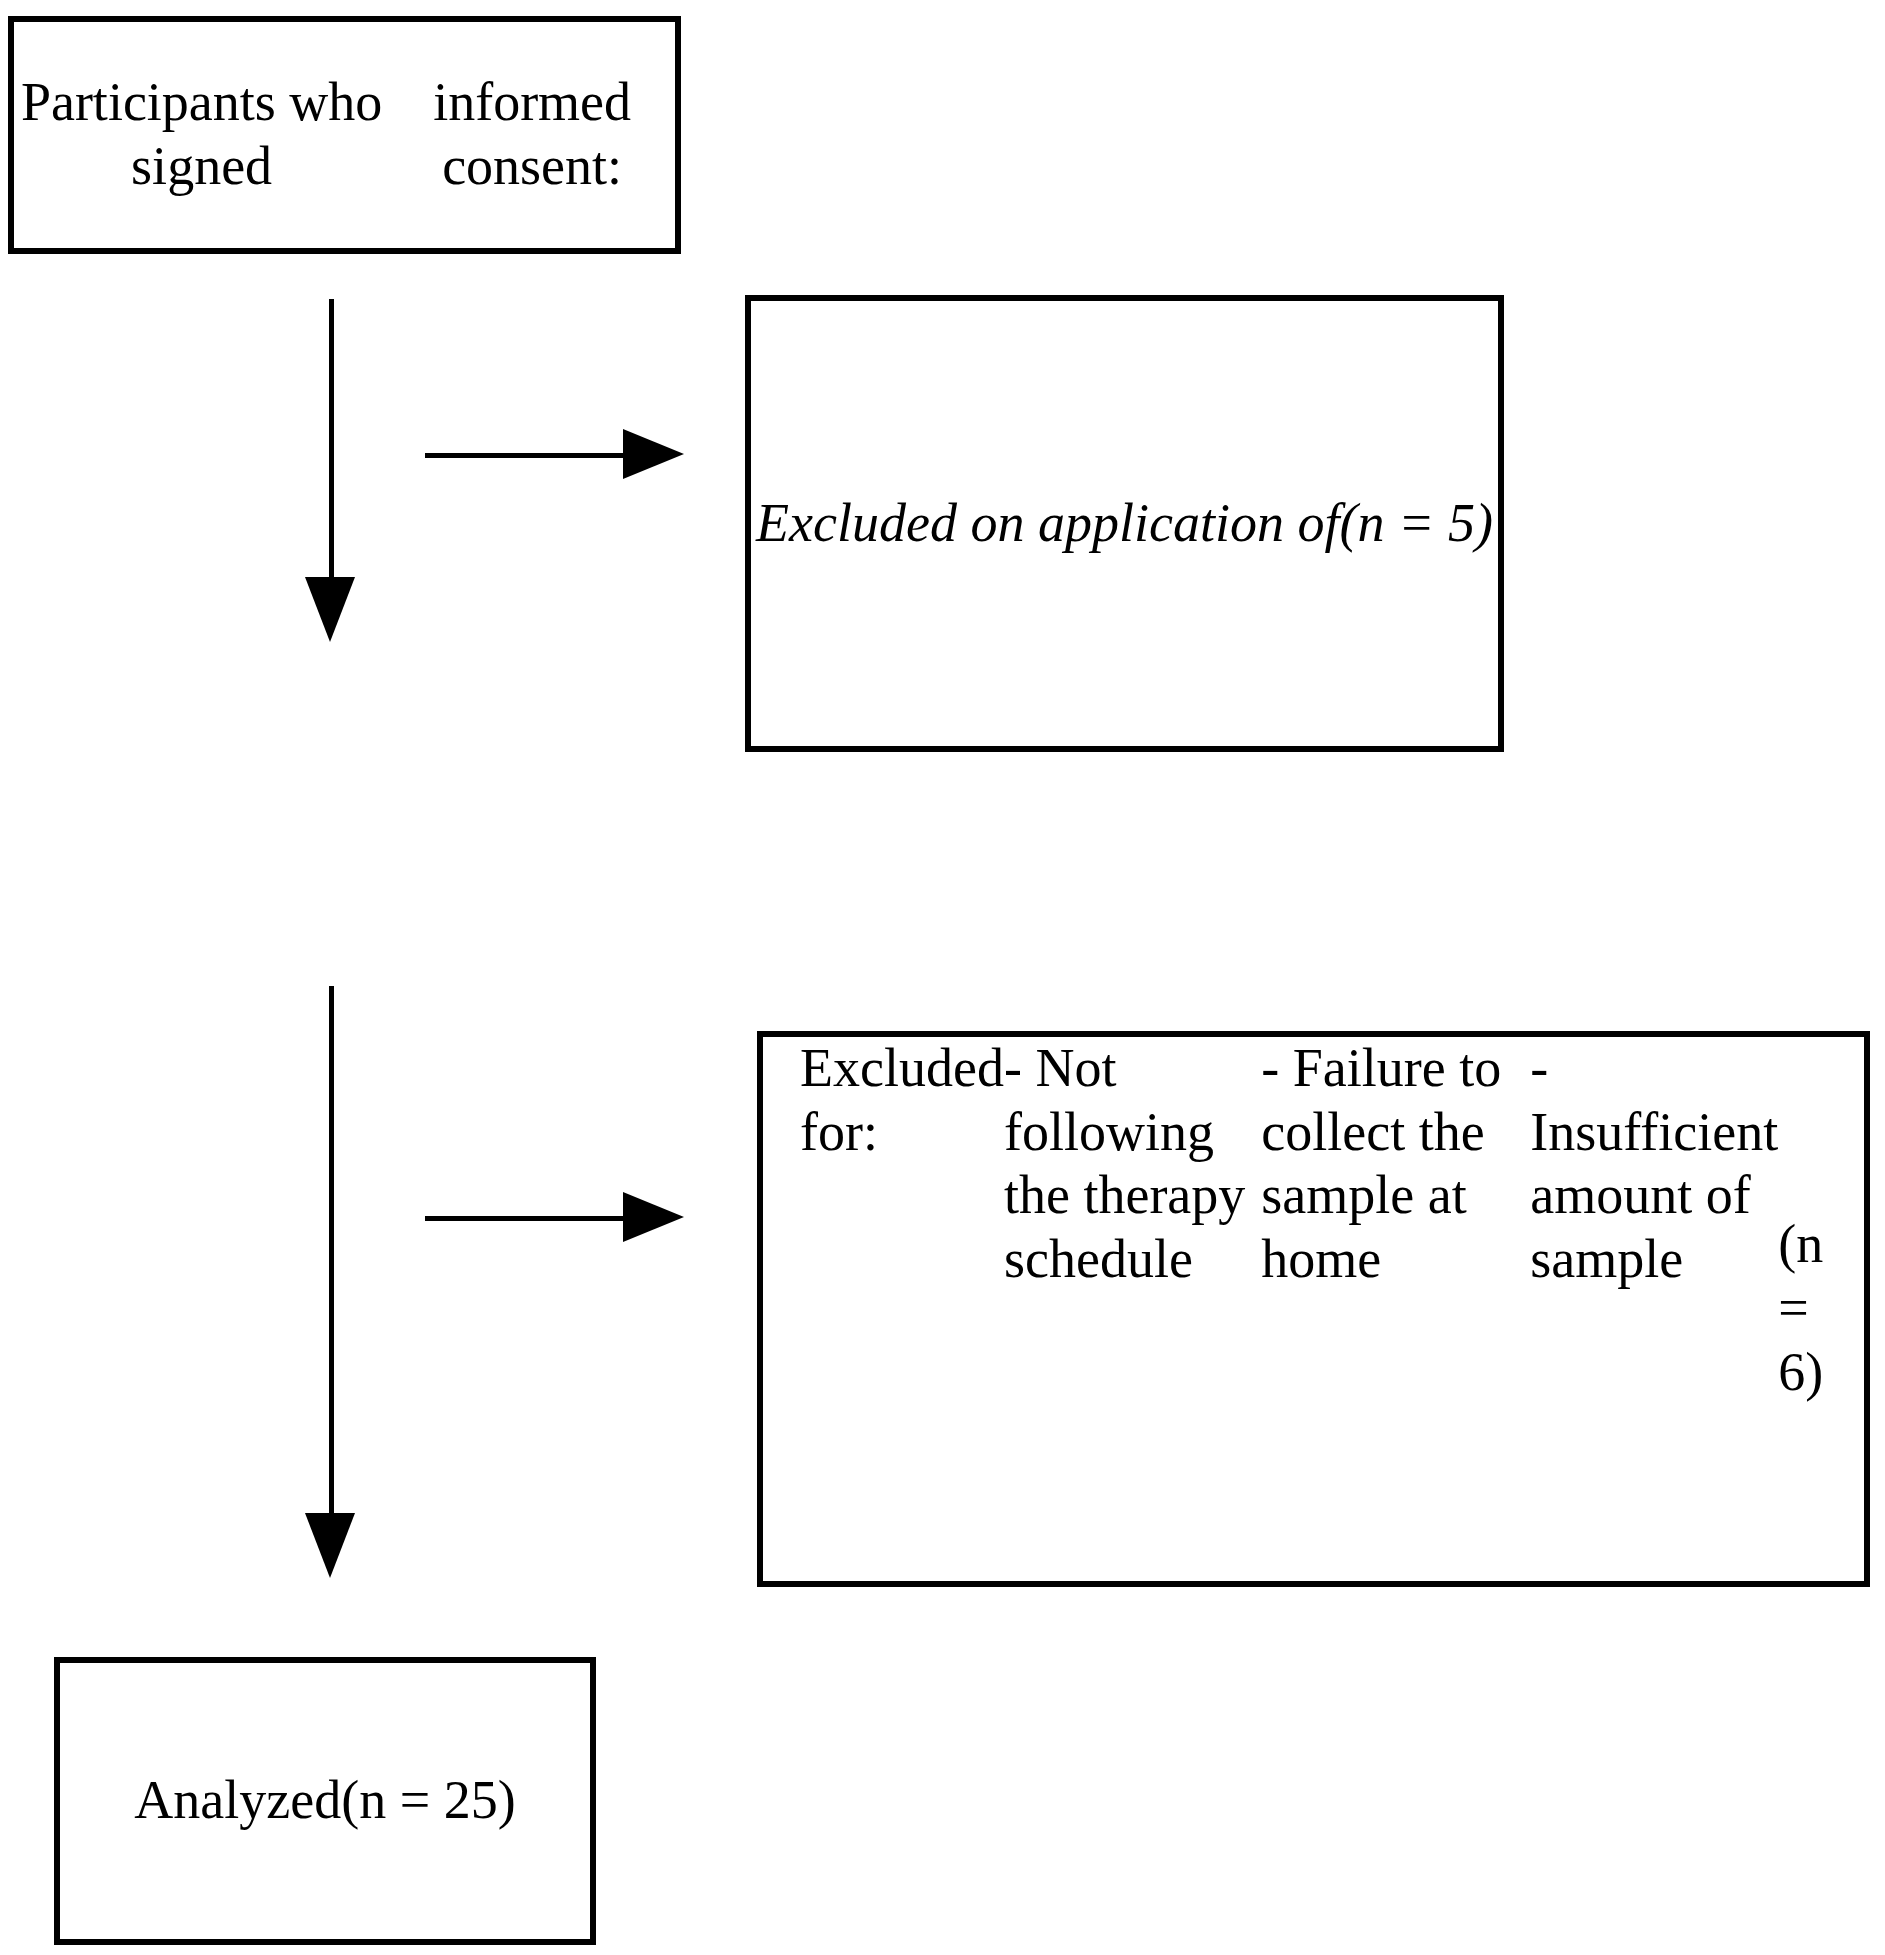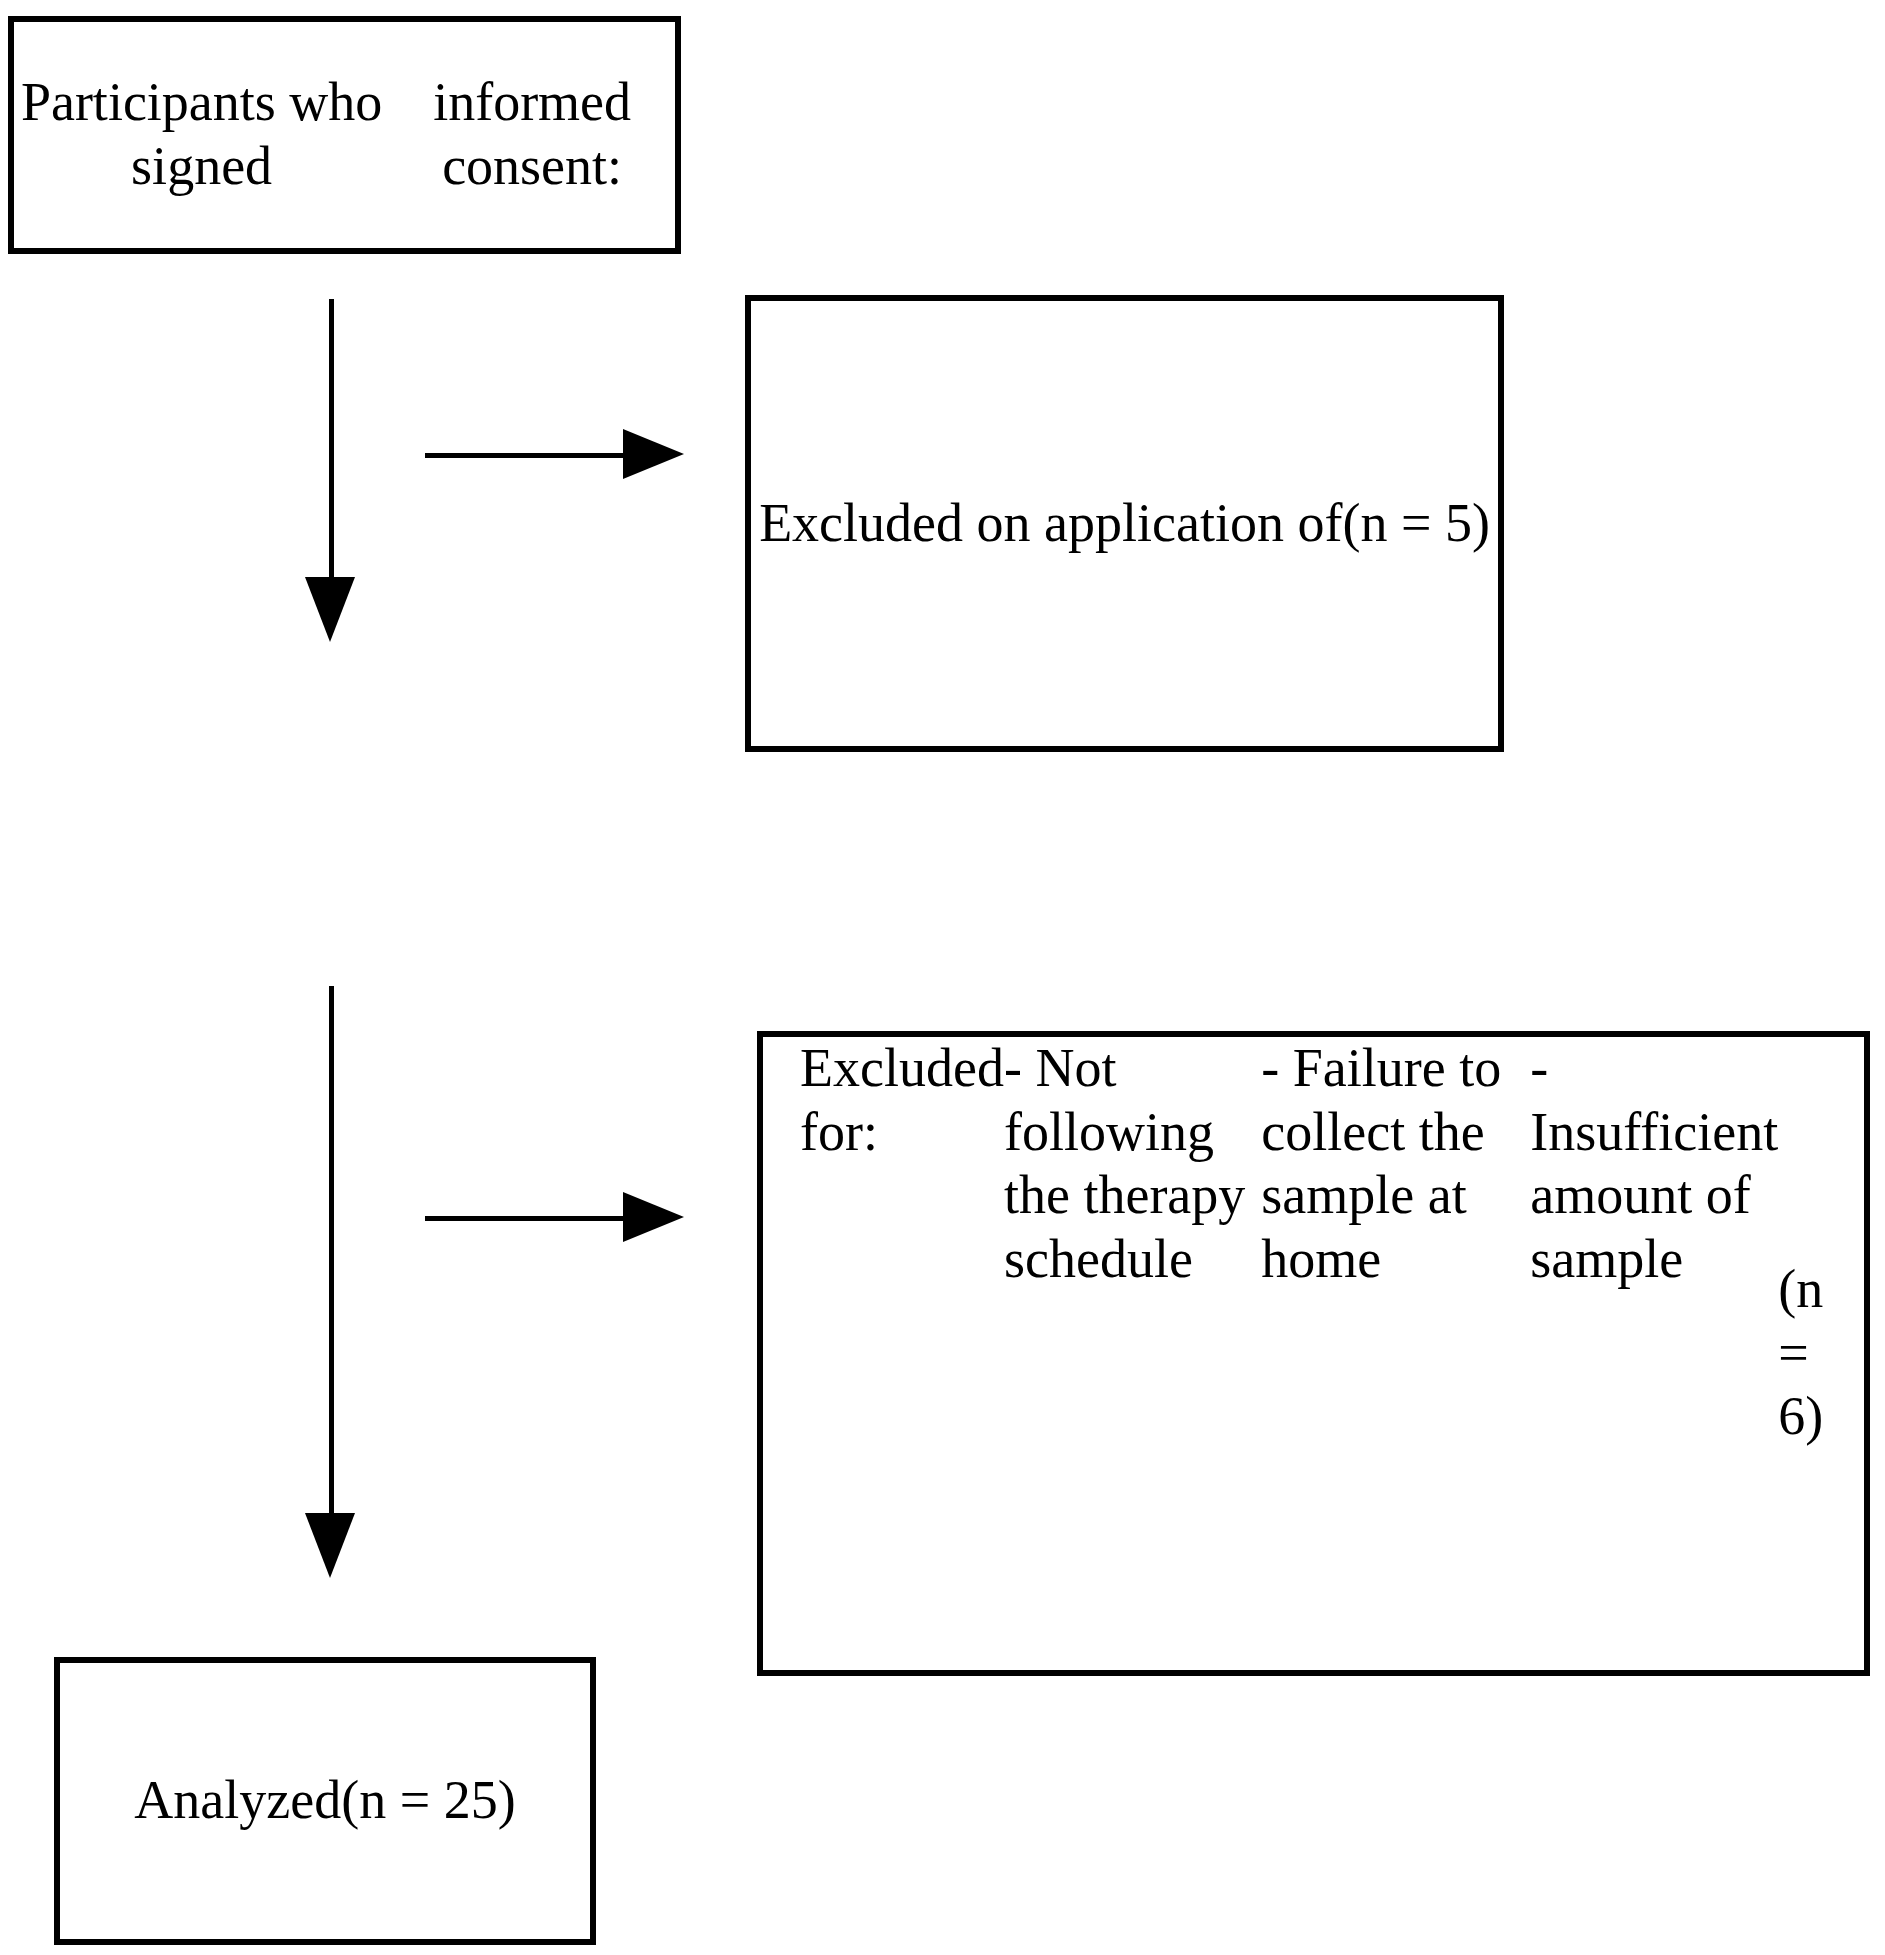--- a/index.html
+++ b/index.html
@@ -26,24 +26,24 @@
     justify-content: center;
     align-items: center;
     text-align: center;
     row-gap: 29px;
     font-size: 54px;
     line-height: 1.18;
   }
   .box .line { display: block; }
 
   #box-consent    { left: 7.7px;   top: 16px;   width: 673px; height: 238px; }
-  #box-excluded1  { left: 745px; top: 295px;  width: 759px; height: 457px; row-gap: 27px; }
+  #box-excluded1  { left: 745px; top: 295px;  width: 759px; height: 457px; row-gap: 27px; font-style: italic; }
   #box-recruited  { left: 7.7px;   top: 724px; width: 673px; height: 240px; row-gap: 38px; }
   #box-excluded2  {
-    left: 757px; top: 1031px; width: 1113px; height: 645px;
+    left: 757px; top: 1031px; width: 1113px; height: 556px;
     align-items: flex-start; text-align: left;
     padding: 0 38px 0 37px; row-gap: 31px;
   }
   #box-excluded2 .count { align-self: center; }
   #box-analyzed   { left: 54px;   top: 1657px; width: 542px;  height: 288px; row-gap: 32px; }
 
   .vline, .hline { position: absolute; background: #000000; }
   #v1-line { left: 329px; top: 299px;  width: 4.5px;   height: 279px; }
   #v2-line { left: 329px; top: 986px; width: 4.5px;   height: 529px; }
   #h1-line { left: 425px; top: 453px;  width: 198px; height: 4.5px; }

